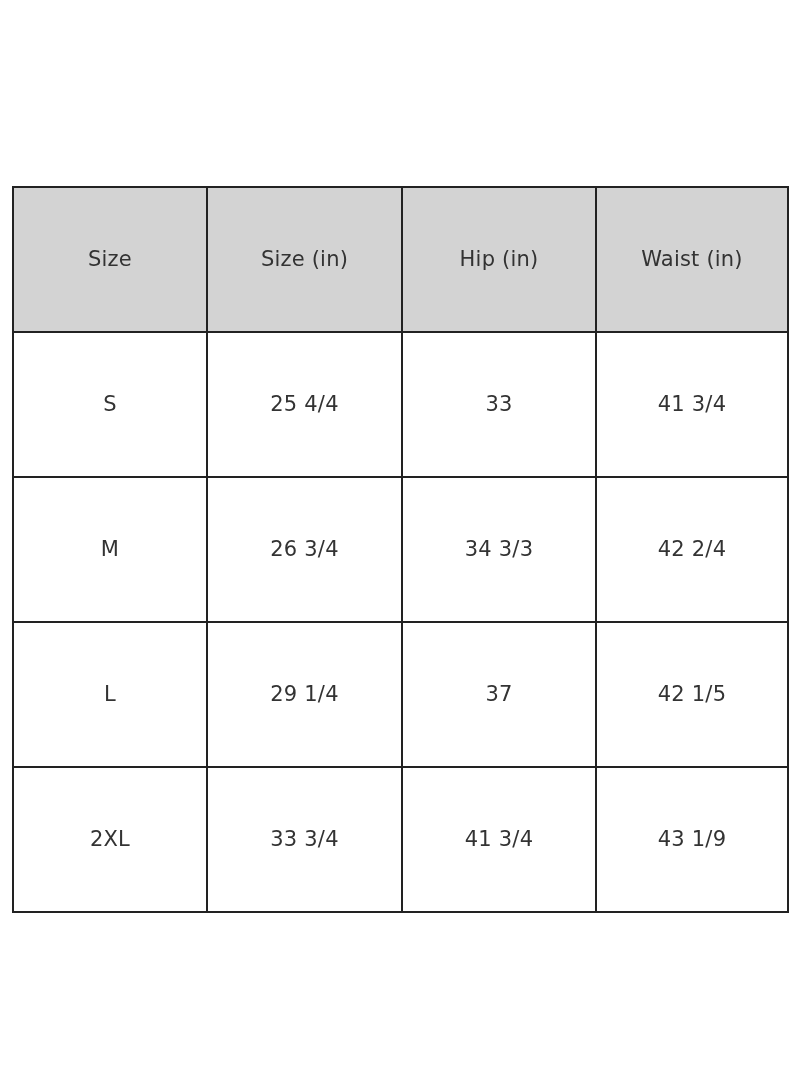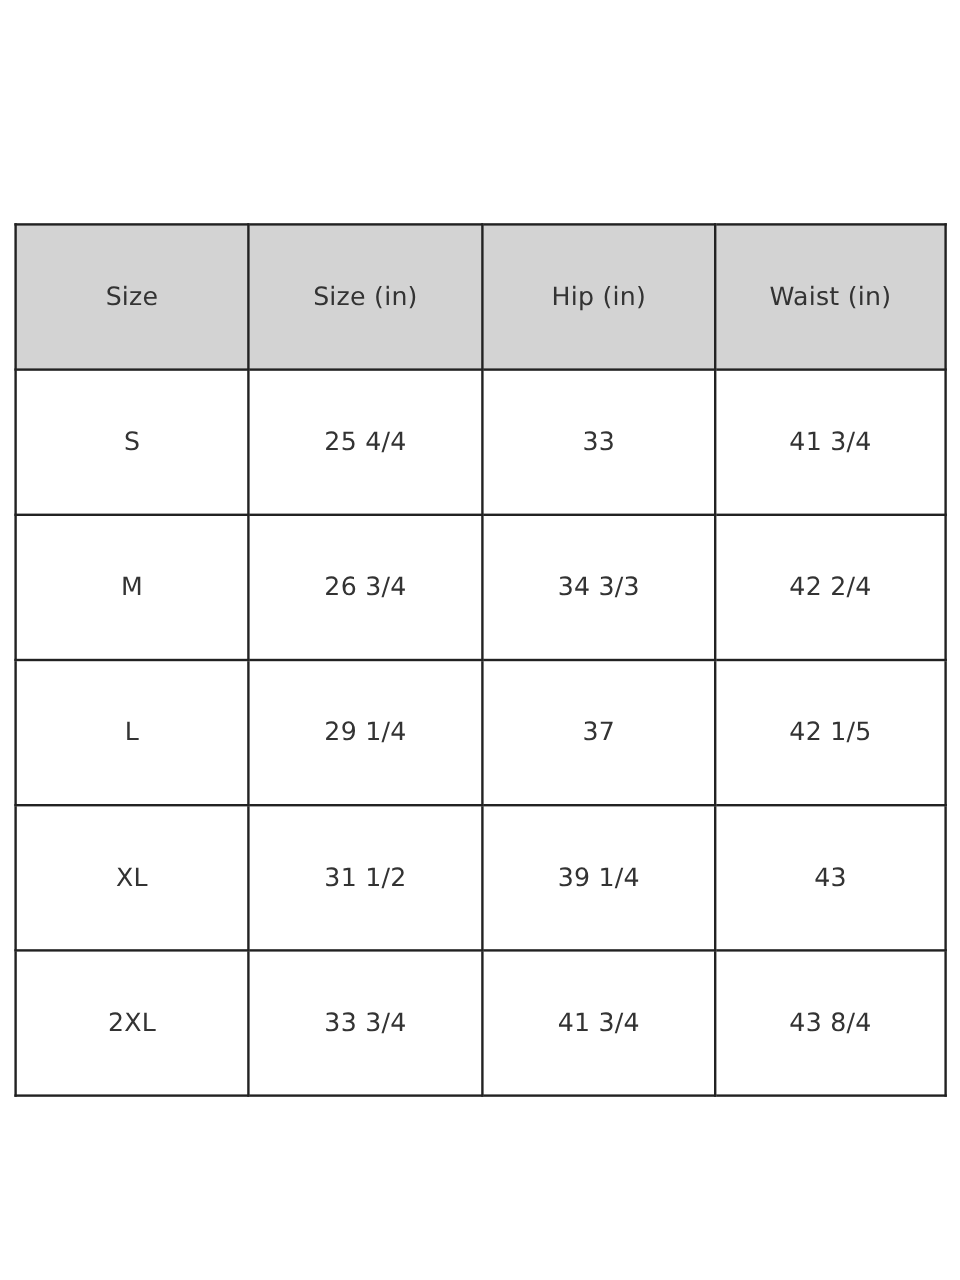--- a/index.html
+++ b/index.html
@@ -41,21 +41,21 @@
   table.size-chart col.c-waist  { width: 195px; }
   table.size-chart col.c-hip    { width: 194px; }
   table.size-chart col.c-length { width: 192px; }
 
   table.size-chart th,
   table.size-chart td {
     border: 2px solid #222222;
     text-align: center;
     vertical-align: middle;
     height: 111px;
-    padding: 4px 4px;
+    padding: 16px 4px;
     font-weight: normal;
     font-size: 21px;
     line-height: 1.2;
     color: #333333;
     letter-spacing: 0.2px;
   }
 
   table.size-chart thead th {
     background: #d3d3d3;
     color: #333333;
@@ -100,28 +100,22 @@
           <td>34 3/3</td>
           <td>42 2/4</td>
         </tr>
         <tr>
           <td>L</td>
           <td>29 1/4</td>
           <td>37</td>
           <td>42 1/5</td>
         </tr>
         <tr>
-          <td>XL</td>
-          <td>31 1/2</td>
-          <td>39 1/4</td>
-          <td>43</td>
-        </tr>
-        <tr>
           <td>2XL</td>
           <td>33 3/4</td>
           <td>41 3/4</td>
-          <td>43 8/4</td>
+          <td>43 1/9</td>
         </tr>
       </tbody>
     </table>
   </div>
 
 </div>
 
 </body></html>

